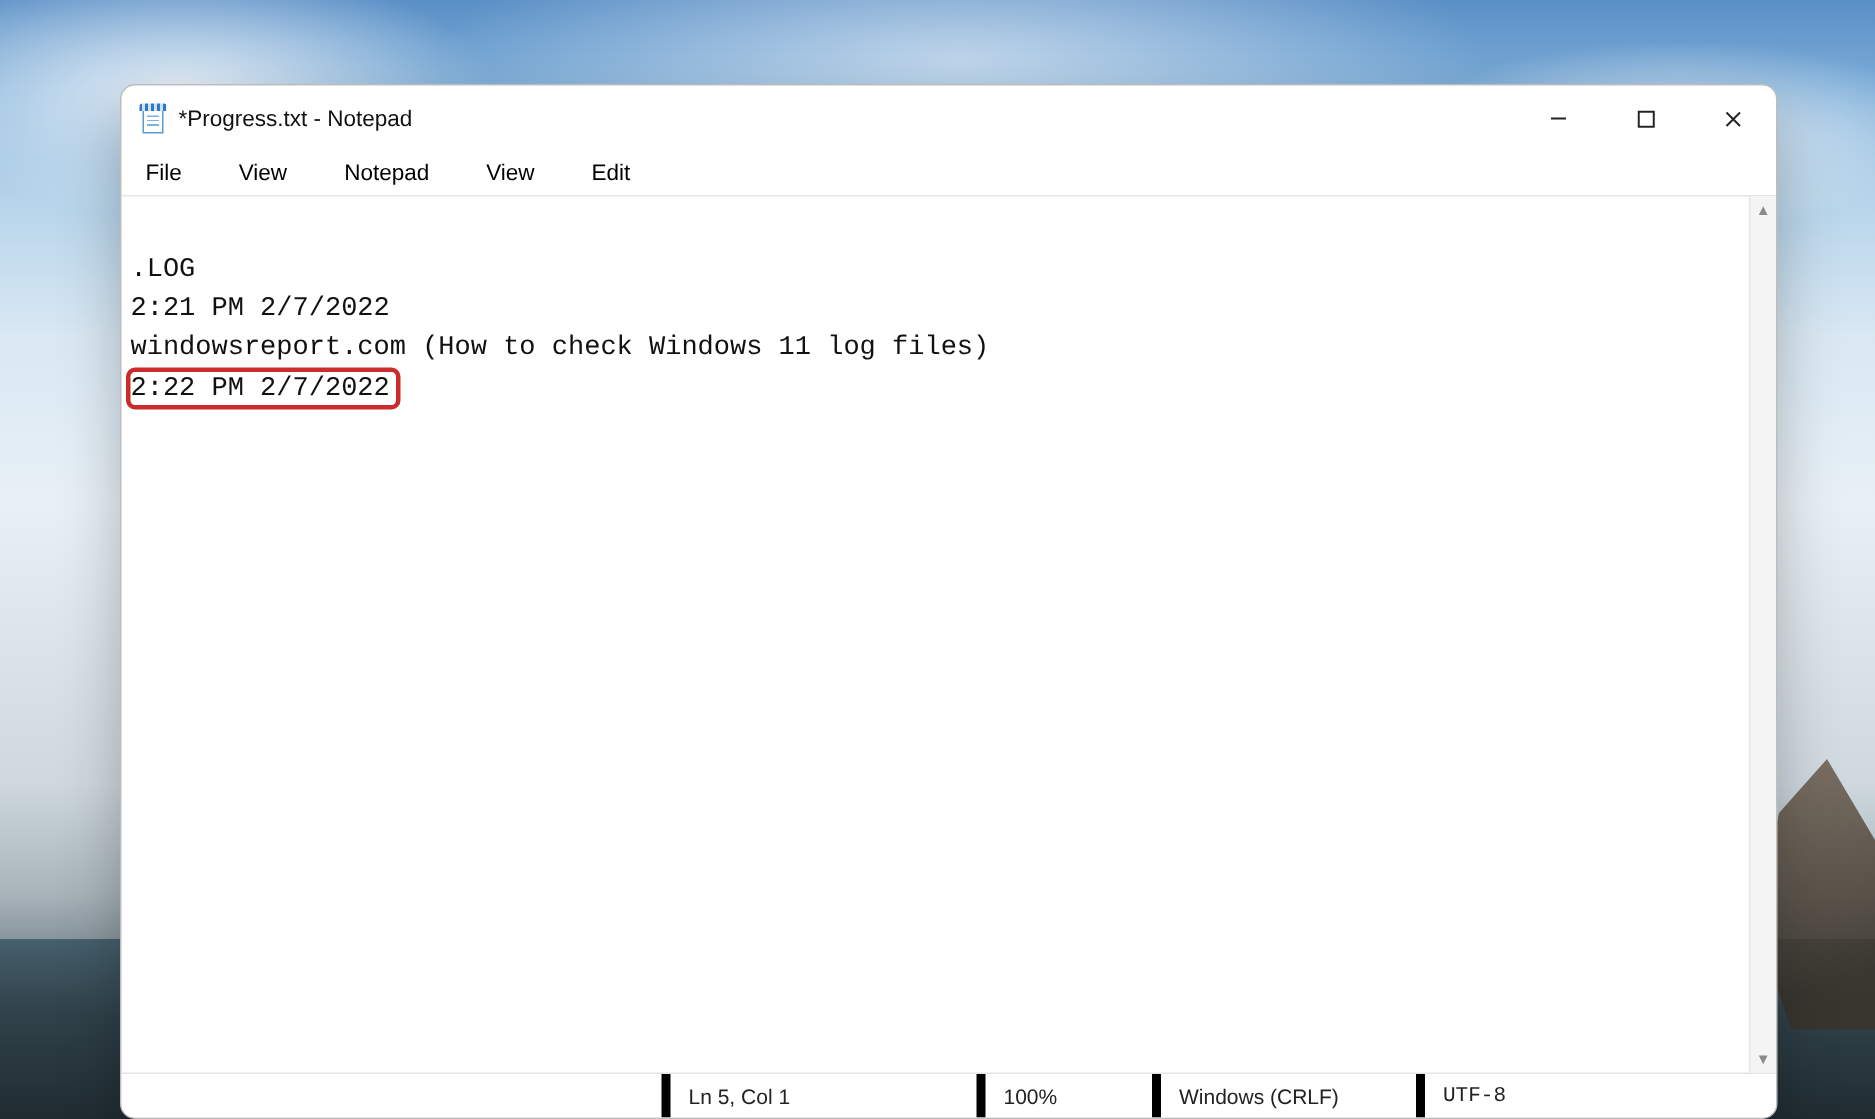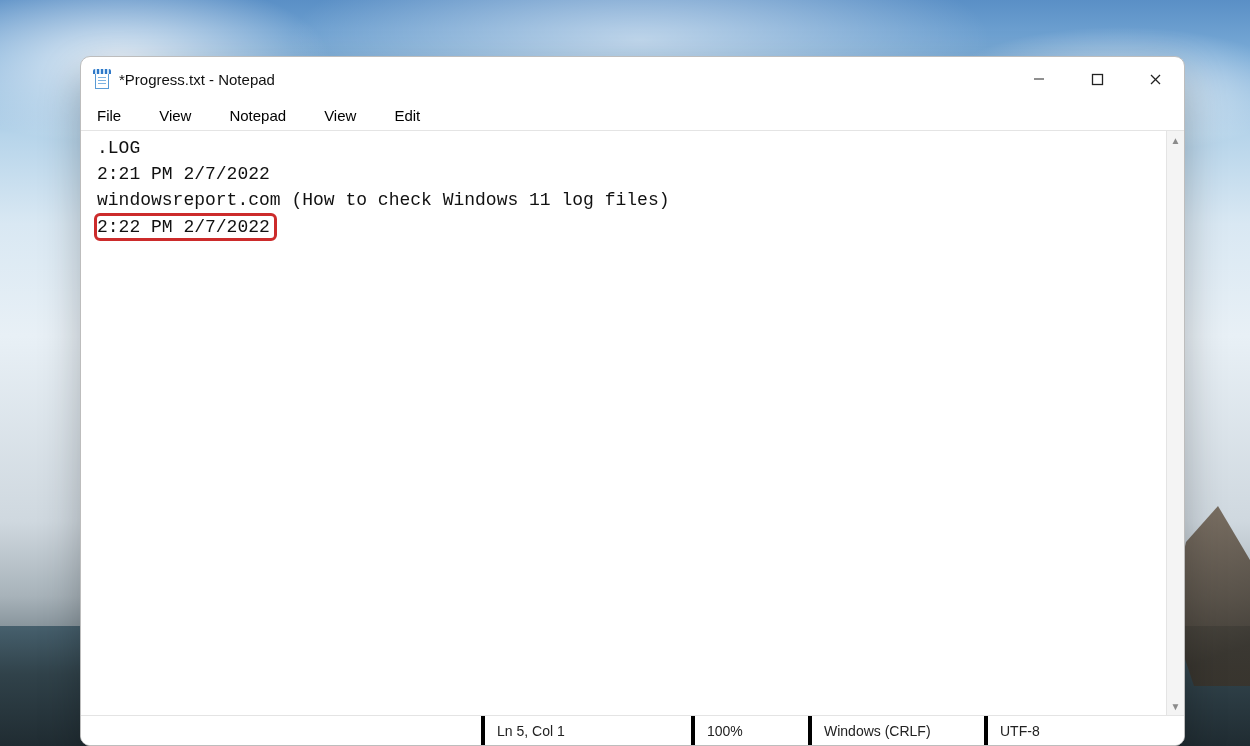--- a/index.html
+++ b/index.html
@@ -89,23 +89,24 @@
 
   .editor-wrap {
     flex: 1; position: relative; display: flex; min-height: 0;
   }
   .editor {
     flex: 1;
     font-family: "Consolas","Courier New",monospace;
     font-size: 18px;
     line-height: 26px;
     white-space: pre;
-    padding: 4px 16px;
+    padding: 4px 6px;
     color: #111;
     overflow: hidden;
+    margin-top: 32px;
   }
   .hl {
     display: inline-block;
     border: 3px solid #cc2b2b;
     border-radius: 6px;
     padding: 0 4px 0 0;
     margin-left: -3px;
     line-height: 22px;
   }
 
@@ -125,30 +126,30 @@
 
   .statusbar {
     height: 30px;
     border-top: 1px solid #e4e4e4;
     display: flex;
     font-size: 14px;
     color: #222;
     background: #ffffff;
   }
   .statusbar .cell {
-    border-left: 4px solid #000000;
+    border-left: 6px solid #000000;
     display: flex; align-items: center;
     padding: 0 12px;
     white-space: nowrap;
   }
   .statusbar .flex { flex: 1; border-left: none; }
   .cell.pos  { width: 210px; }
   .cell.zoom { width: 80px; }
   .cell.eol  { width: 176px; margin-left: 37px; }
-  .cell.enc  { width: 200px; }
+  .cell.enc  { width: 240px; font-family: Liberation Mono, monospace; }
 </style>
 </head>
 <body>
 
 <div class="bg-clouds"></div>
 <div class="bg-sea"></div>
 <div class="bg-rock"></div>
 
 <div class="window">
 

